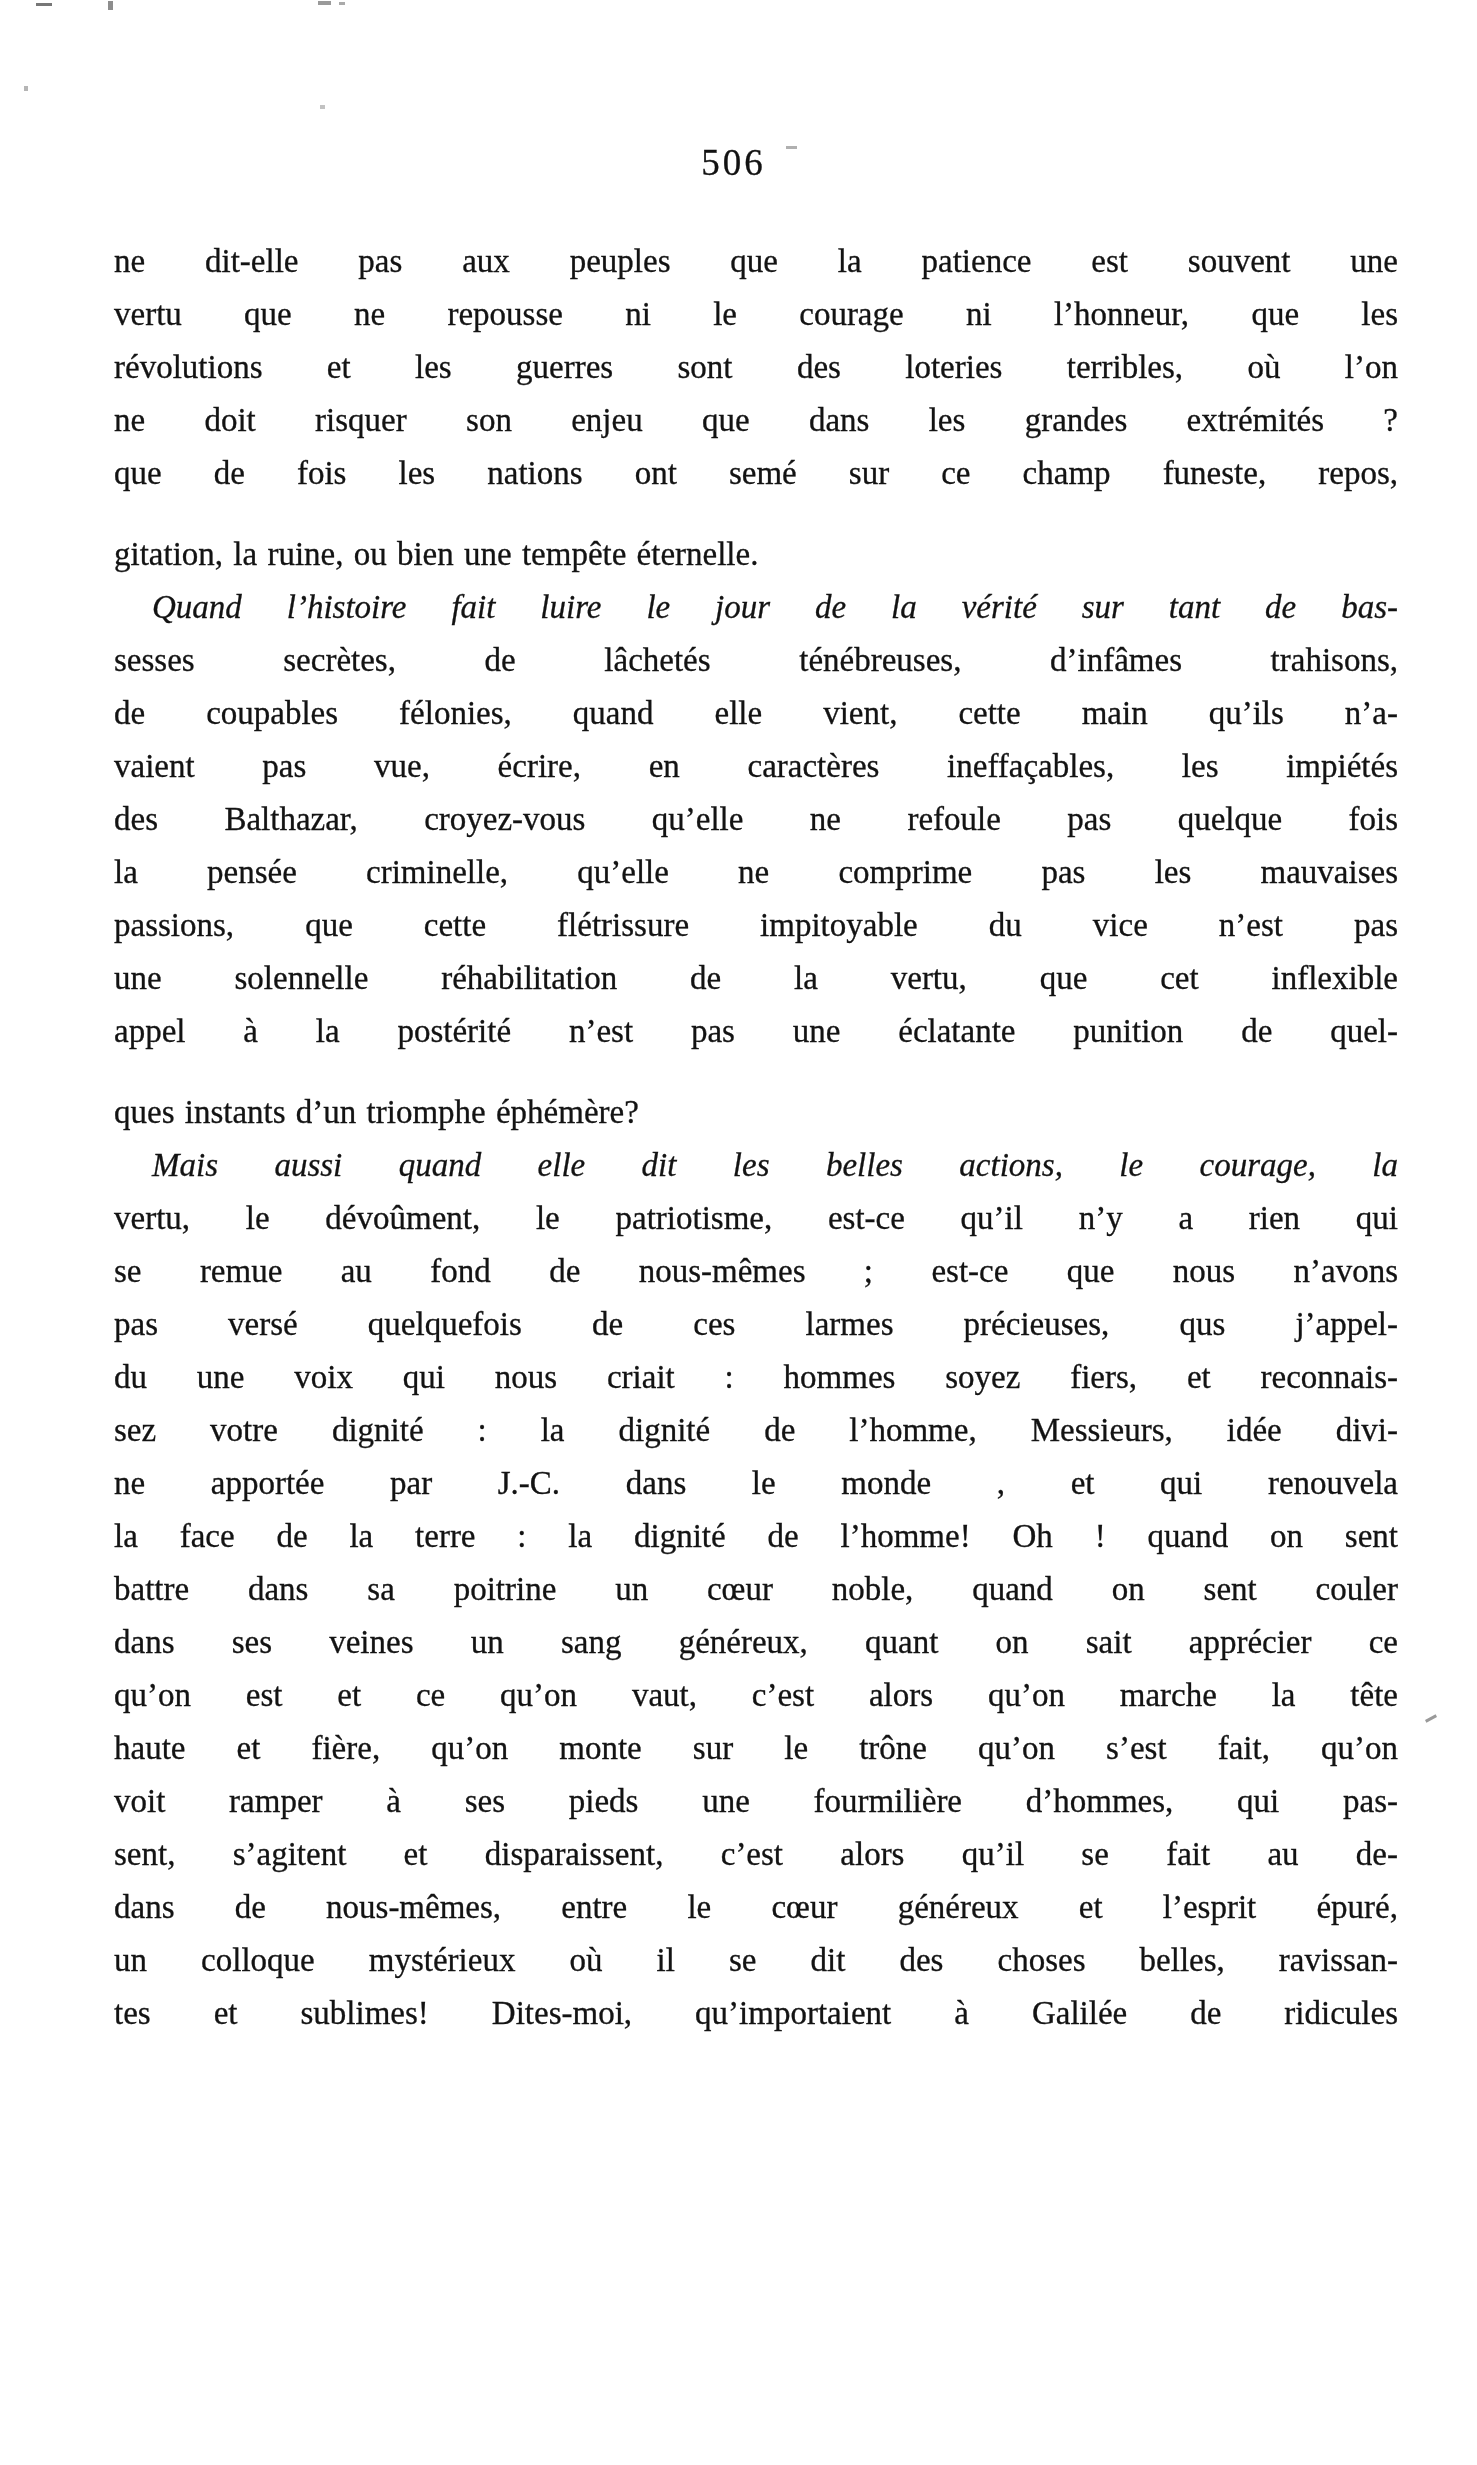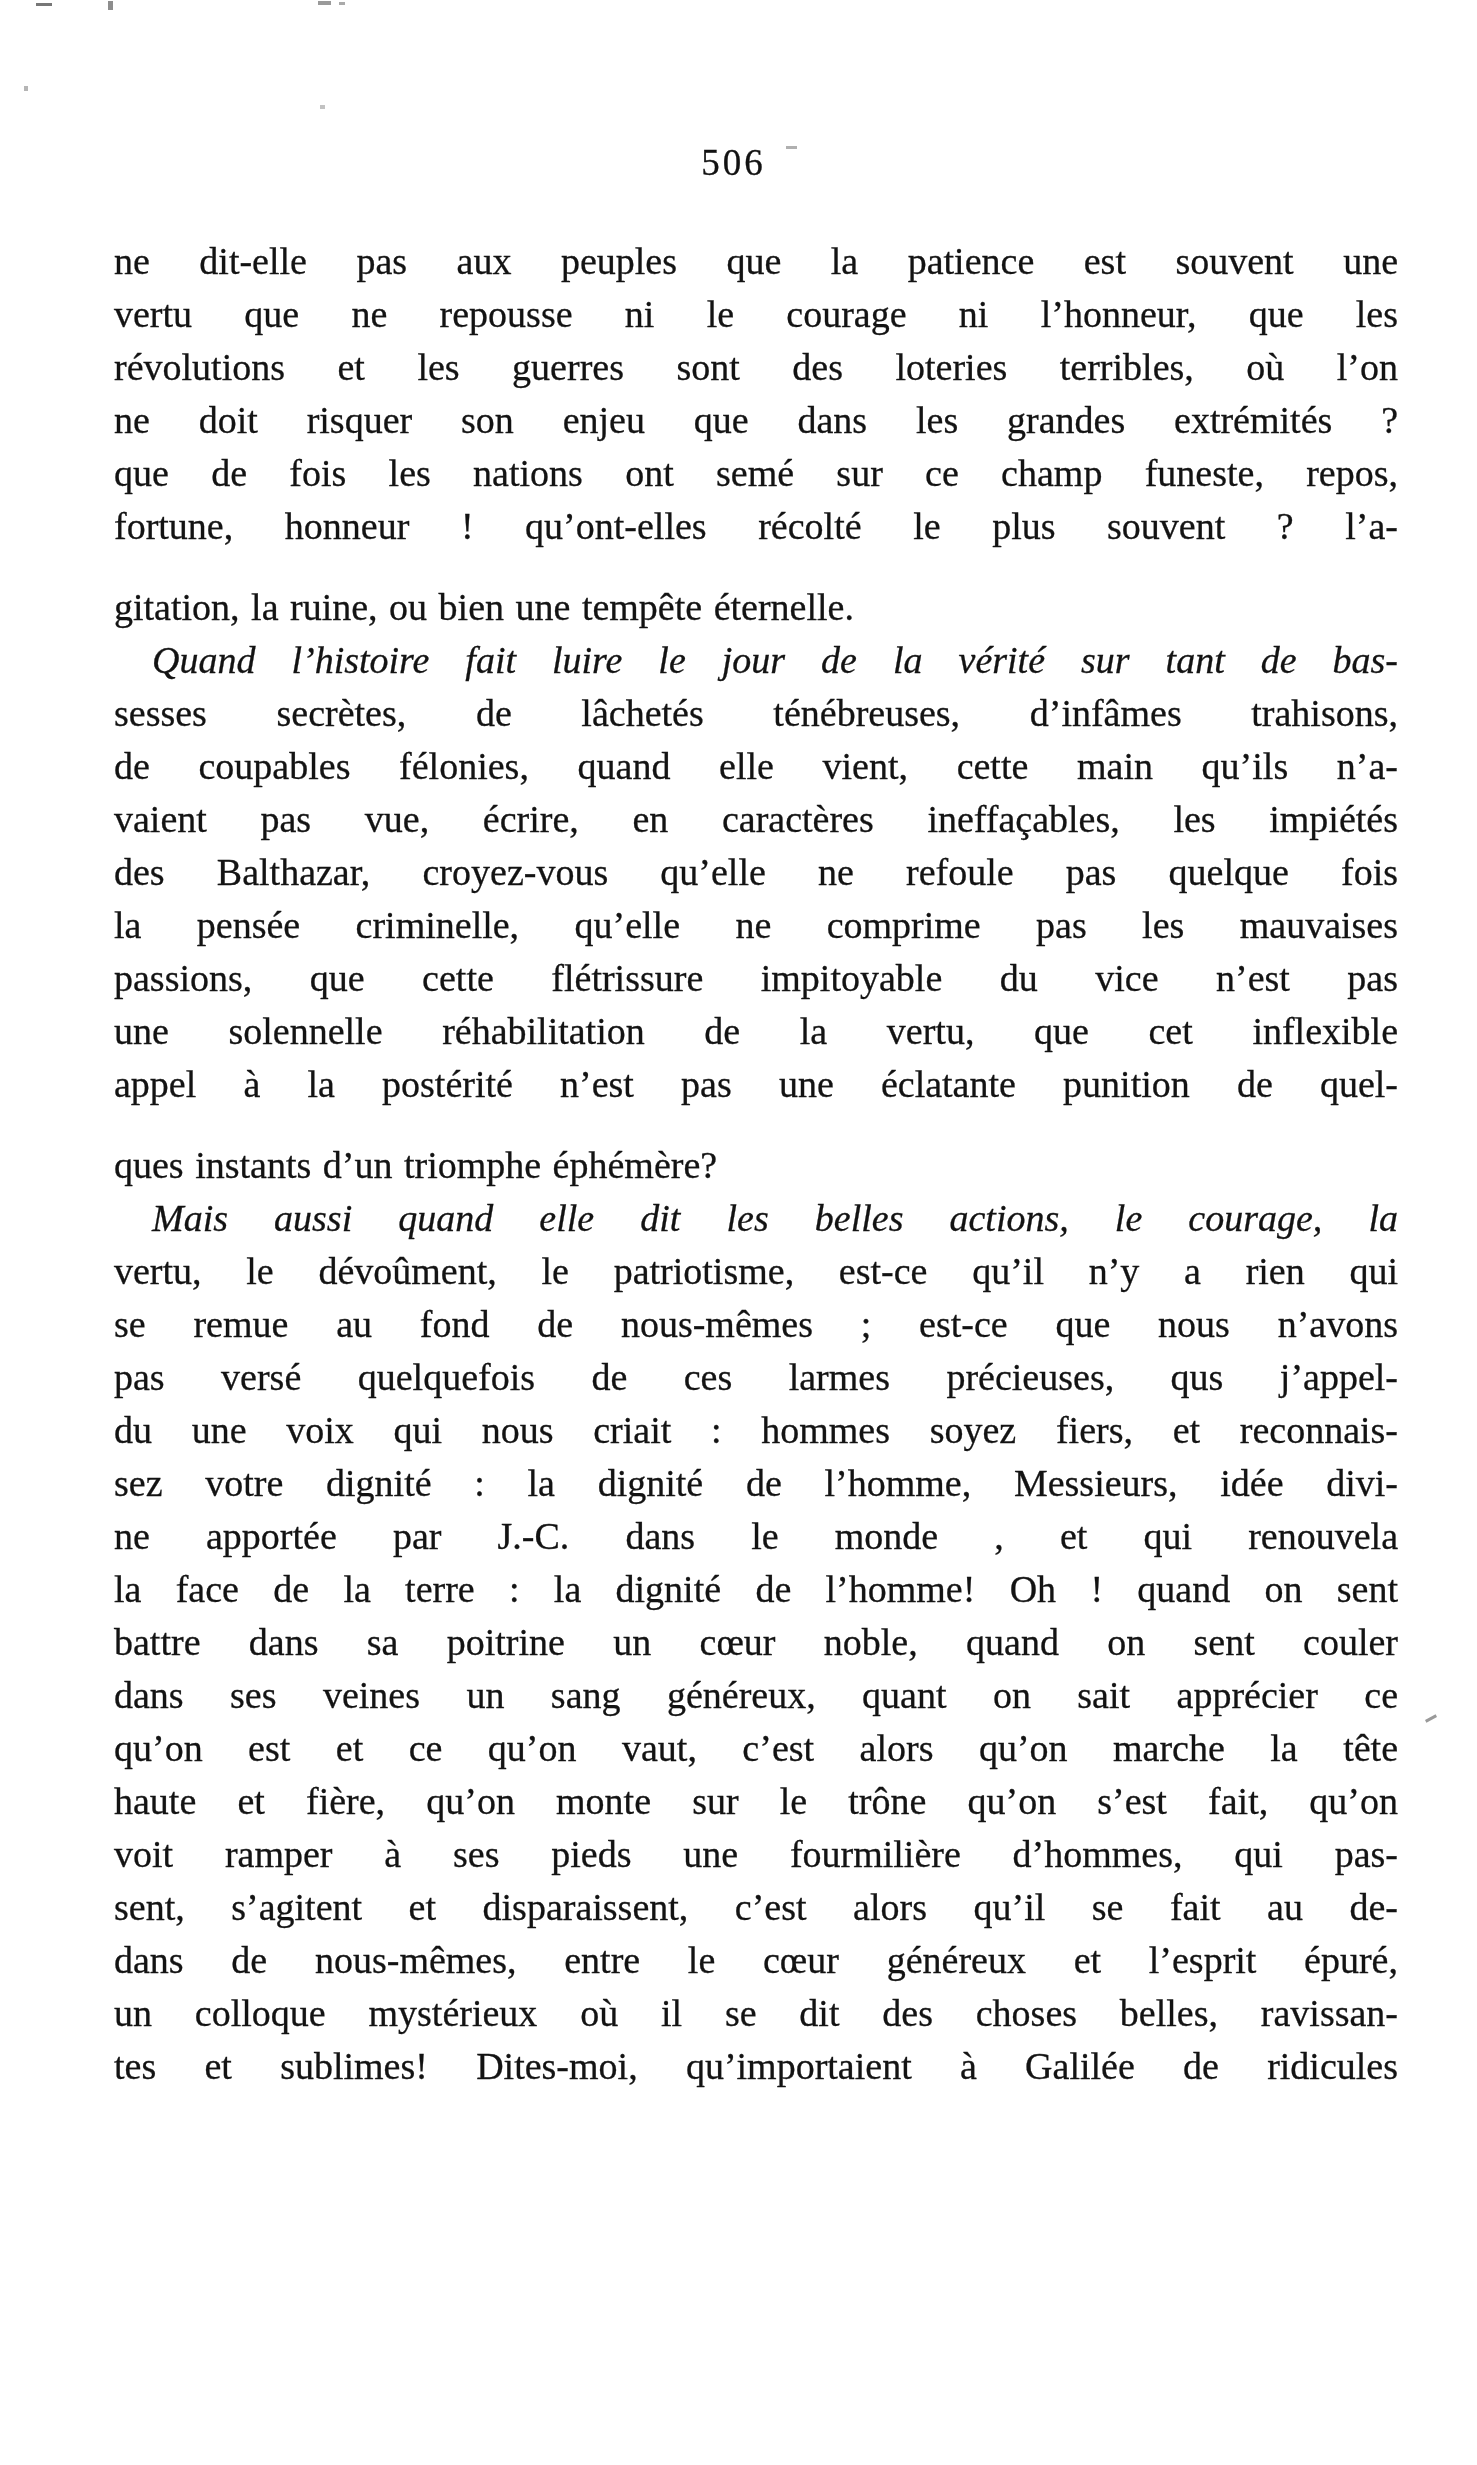--- a/index.html
+++ b/index.html
@@ -29,21 +29,21 @@
     font-size: 37px;
     letter-spacing: 3px;
     color: #121212;
     -webkit-text-stroke: 0.3px #121212;
   }
   .body-text {
     position: absolute;
     top: 235px;
     left: 114px;
     width: 1284px;
-    font-size: 38px;
+    font-size: 33px;
     line-height: 53px;
     color: #131313;
     -webkit-text-stroke: 0.3px #131313;
     word-spacing: 2px;
   }
   .line {
     text-align: justify;
     text-align-last: justify;
     height: 53px;
     white-space: nowrap;
@@ -86,21 +86,20 @@
   <span class="artifact a8"></span>
 
   <div class="page-number">506</div>
 
   <div class="body-text">
     <div class="line">ne dit-elle pas aux peuples que la patience est souvent une</div>
     <div class="line">vertu que ne repousse ni le courage ni l’honneur, que les</div>
     <div class="line">révolutions et les guerres sont des loteries terribles, où l’on</div>
     <div class="line">ne doit risquer son enjeu que dans les grandes extrémités ?</div>
     <div class="line">que de fois les nations ont semé sur ce champ funeste, repos,</div>
-    <div class="line">fortune, honneur ! qu’ont-elles récolté le plus souvent ? l’a-</div>
     <div class="line para-end">gitation, la ruine, ou bien une tempête éternelle.</div>
     <div class="line indent">Quand l’histoire fait luire le jour de la vérité sur tant de bas-</div>
     <div class="line">sesses secrètes, de lâchetés ténébreuses, d’infâmes trahisons,</div>
     <div class="line">de coupables félonies, quand elle vient, cette main qu’ils n’a-</div>
     <div class="line">vaient pas vue, écrire, en caractères ineffaçables, les impiétés</div>
     <div class="line">des Balthazar, croyez-vous qu’elle ne refoule pas quelque fois</div>
     <div class="line">la pensée criminelle, qu’elle ne comprime pas les mauvaises</div>
     <div class="line">passions, que cette flétrissure impitoyable du vice n’est pas</div>
     <div class="line">une solennelle réhabilitation de la vertu, que cet inflexible</div>
     <div class="line">appel à la postérité n’est pas une éclatante punition de quel-</div>

